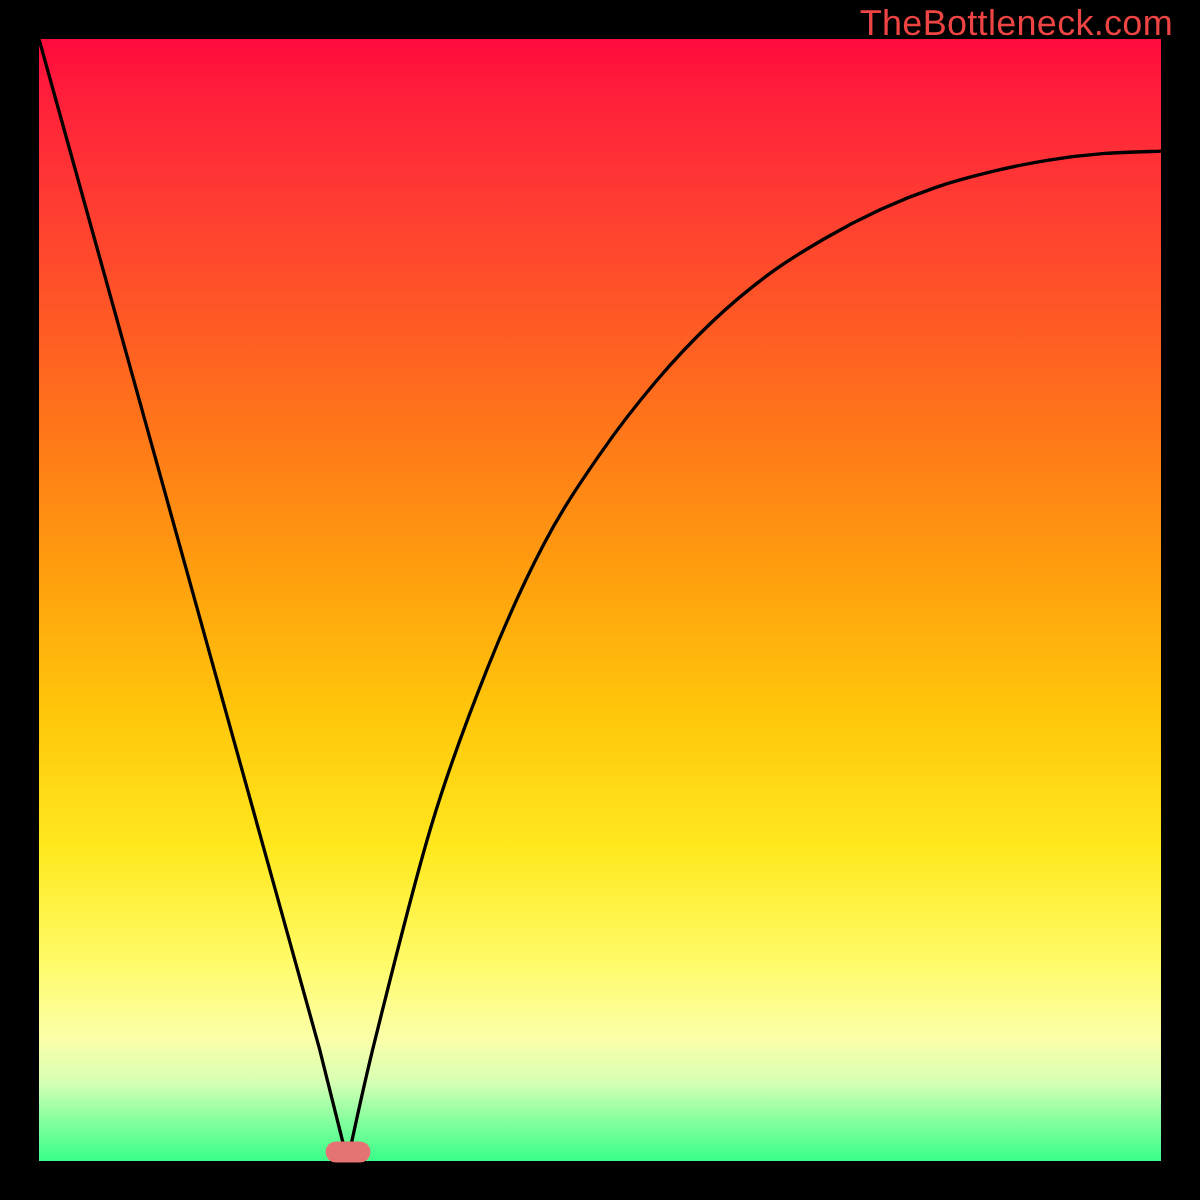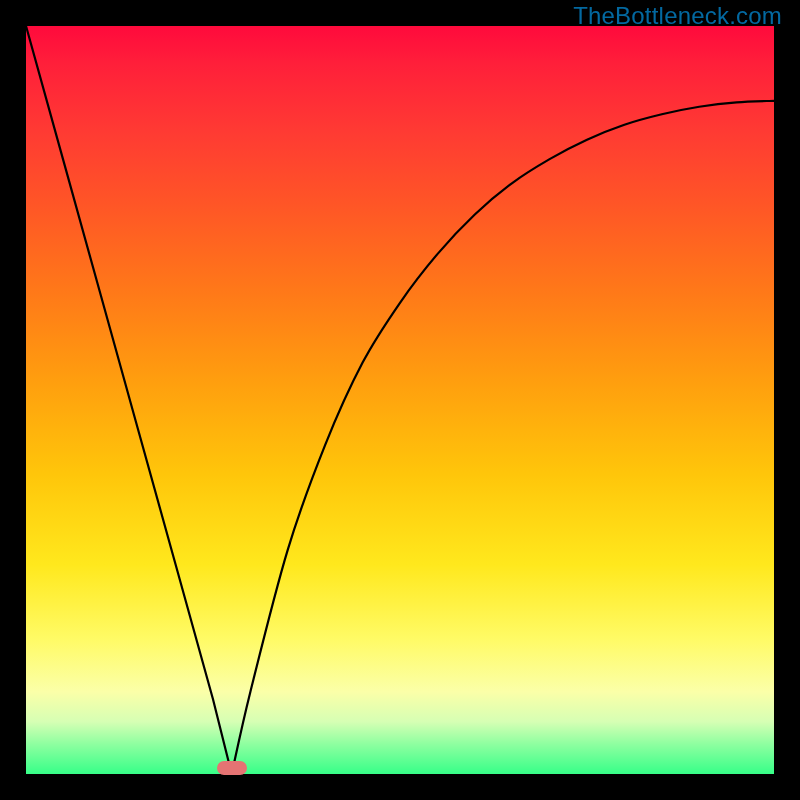--- a/index.html
+++ b/index.html
@@ -31,21 +31,21 @@
       #fbffa8 89%,
       #d6ffb4 93%,
       #8effa0 96%,
       #37ff88 100%
     );
   }
   .watermark {
     position: absolute;
     top: 2px;
     right: 18px;
-    color: #0369a1;
+    color: #ef4444;
     font-size: 24px;
     font-weight: 500;
     letter-spacing: 0.2px;
   }
   .marker {
     position: absolute;
     width: 30px;
     height: 14px;
     background: #e57373;
     border-radius: 7px;

